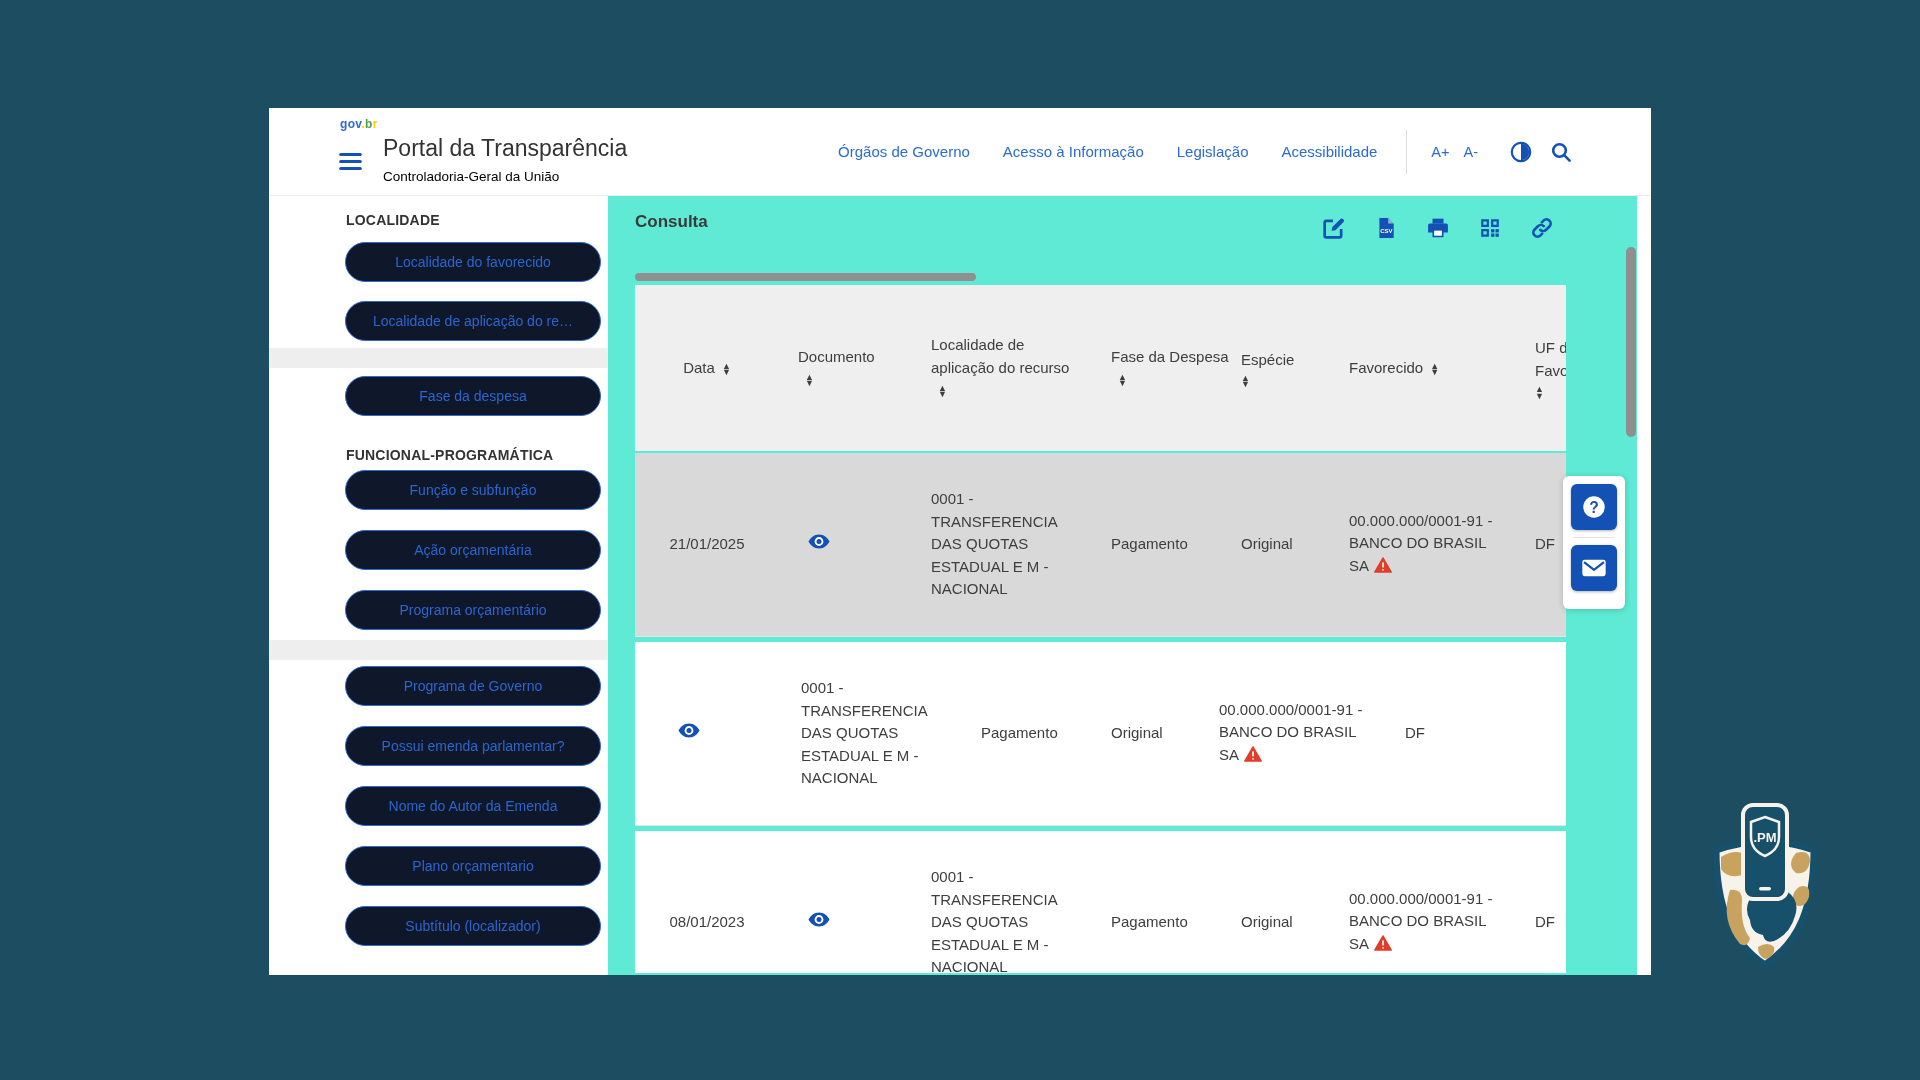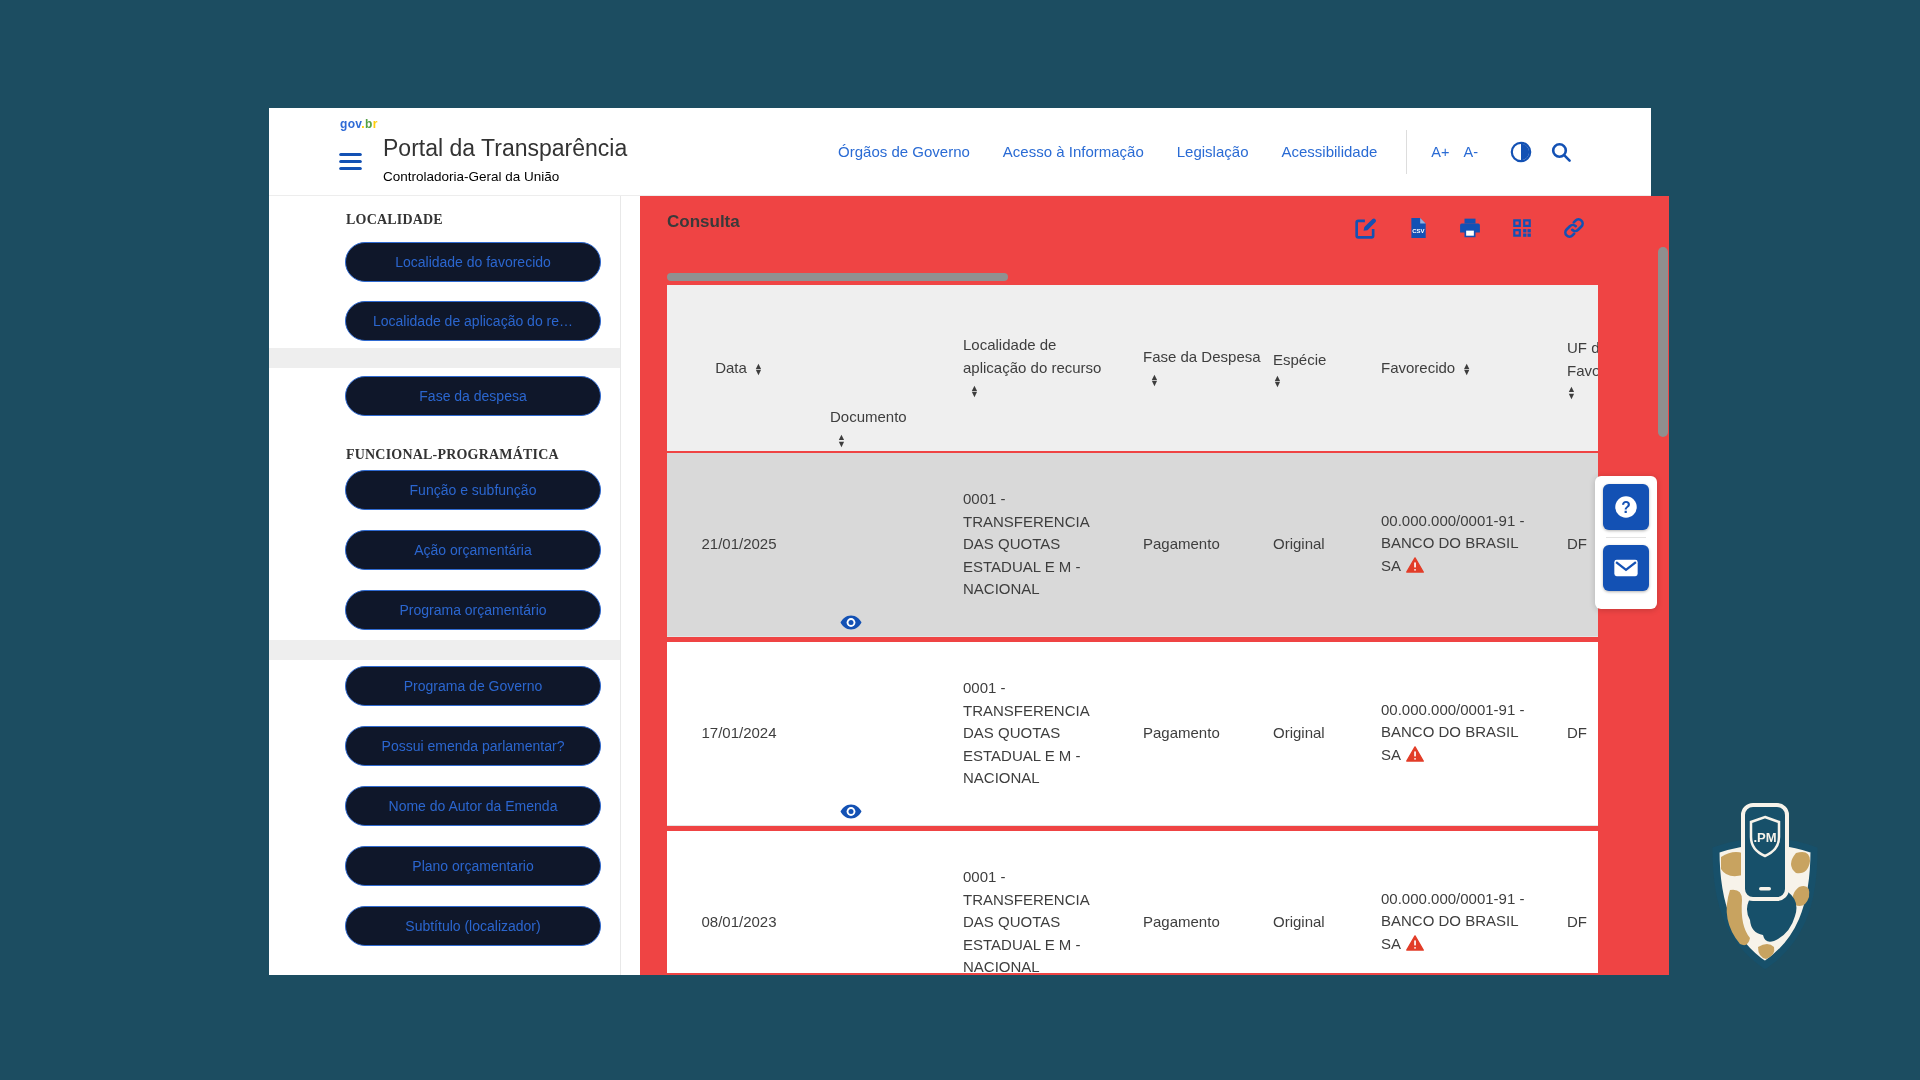--- a/index.html
+++ b/index.html
@@ -21,45 +21,45 @@
   .title { font-size:23px; color:#333; font-weight:500; }
   .subtitle { font-size:13.5px; color:#000000; margin-top:7px; }
   .header-right { position:absolute; right:79px; top:0; height:100%; display:flex; align-items:center; }
   .nav-link { color:#2a6bd4; font-size:15px; margin-right:33px; cursor:pointer; white-space:nowrap; }
   .hdr-divider { width:1px; height:44px; background:#ddd; margin:0 24px 0 -4px; }
   .font-btn { color:#2a6bd4; font-size:14.5px; margin-right:14px; cursor:pointer; }
   .hdr-icon { margin-left:18px; cursor:pointer; display:flex; align-items:center; }
 
   
   .sidebar { position:absolute; left:0; top:88px; width:352px; height:779px; background:#fff; border-right:1px solid #e8e8e8; overflow:hidden; }
-  .side-label { margin:16px 0 0 77px; height:18px; font-size:14px; font-weight:bold; color:#333; letter-spacing:.2px;font-family:Liberation Serif, serif; }
+  .side-label { margin:16px 0 0 77px; height:18px; font-size:14px; font-weight:bold; color:#333; letter-spacing:.2px; }
   .side-label.second { margin-top:31px; }
   .pill { display:flex; align-items:center; justify-content:center; margin:20px 0 0 76px; width:256px; height:40px;
           border:1px solid #2f6ad1; border-radius:20px; background:#0f172a; color:#2b66cf; font-size:14px;
           font-family:inherit; cursor:pointer; text-align:center; }
   .pill.mt12 { margin-top:12px; } .pill.mt19 { margin-top:19px; } .pill.mt8 { margin-top:8px; }
   .pill.mt5 { margin-top:5px; } .pill.mt6 { margin-top:6px; }
   .gray-band { height:20px; background:#eee; margin-top:7px; }
   .gray-band.b2 { margin-top:10px; }
 
   
-  .main { position:absolute; left:371px; top:88px; width:1029px; height:779px; background:#ef4444; }
+  .main { position:absolute; left:339px; top:88px; width:1029px; height:779px; background:#5eead4; }
   .main-title { position:absolute; left:27px; top:16px; font-size:17px; font-weight:bold; color:#3a3a3a; }
   .toolbar { position:absolute; left:715px; top:21px; display:flex; gap:30px; }
   .tool { width:22px; height:22px; cursor:pointer; }
   .hthumb { position:absolute; left:27px; top:77px; width:341px; height:8px; border-radius:4px; background:#909090; cursor:pointer; }
 
   .table-wrap { position:absolute; left:27px; top:89px; width:931px; height:688px; overflow:hidden; }
   .t-head { width:1010px; height:166px; background:#efefef; display:flex; }
   .t-row { width:1010px; height:184px; display:flex; margin-top:5px; background:#fff; border-bottom:1px solid #e4e4e4; }
   .t-row.first { margin-top:2px; }
   .t-row.selected { background:#d9d9d9; }
   .cell { display:flex; flex-direction:column; justify-content:center; font-size:15px; color:#3e3e3e; line-height:1.5; }
   .c1 { width:130px; padding-left:14px;align-items:center; }
-  .c2 { width:120px; padding-left:33px;justify-content:flex-end; }
+  .c2 { width:120px; padding-left:33px; }
   .c3 { width:220px; padding-left:46px; padding-right:26px; }
   .c4 { width:130px; padding-left:6px; }
   .c5 { width:105px; padding-left:6px; }
   .c6 { width:185px; padding-left:9px; padding-right:18px; }
   .c7 { width:120px; padding-left:10px; }
   .sort { display:inline-flex; flex-direction:column; vertical-align:middle; margin-left:7px; font-size:9px; line-height:.68; color:#3d3d3d; cursor:pointer; }
   .sort::before { content:"▲"; } .sort::after { content:"▼"; }
   .sort.below { display:flex; margin-left:0; margin-top:4px; }
   .eye-wrap { margin-left:10px; width:22px; cursor:pointer; }
   .warn { display:inline-block; vertical-align:-2px; margin-left:5px; }
@@ -228,21 +228,20 @@
             <div><span>00.000.000/0001-91 - BANCO DO BRASIL SA</span><span class="warn"><svg viewBox="0 0 20 18" width="18" height="16">
                   <path d="M10 1 L19.3 17 H.7 Z" fill="#e23d28" stroke="#e23d28" stroke-width="1.5" stroke-linejoin="round"></path>
                   <rect x="9.1" y="5.8" width="1.9" height="6.2" rx=".9" fill="#fff"></rect>
                   <rect x="9.1" y="13.4" width="1.9" height="2" rx=".9" fill="#fff"></rect>
                 </svg></span></div>
           </div>
         <div class="cell c7">DF</div>
       </div>
 
       <div class="t-row">
-        <div class="cell c1">17/01/2024</div>
         <div class="cell c2">
             <span class="eye-wrap"><svg viewBox="0 0 22 15" width="22" height="15">
                 <path d="M11 .5C6 .5 2.2 4 .5 7.5 2.2 11 6 14.5 11 14.5s8.8-3.5 10.5-7C19.8 4 16 .5 11 .5z" fill="#1351b4"></path>
                 <circle cx="11" cy="7.5" r="4.4" fill="#fff"></circle>
                 <circle cx="11" cy="7.5" r="2.5" fill="#1351b4"></circle>
               </svg></span>
           </div>
         <div class="cell c3">
             <div>0001 - TRANSFERENCIA DAS QUOTAS ESTADUAL E M - NACIONAL</div>
           </div>

